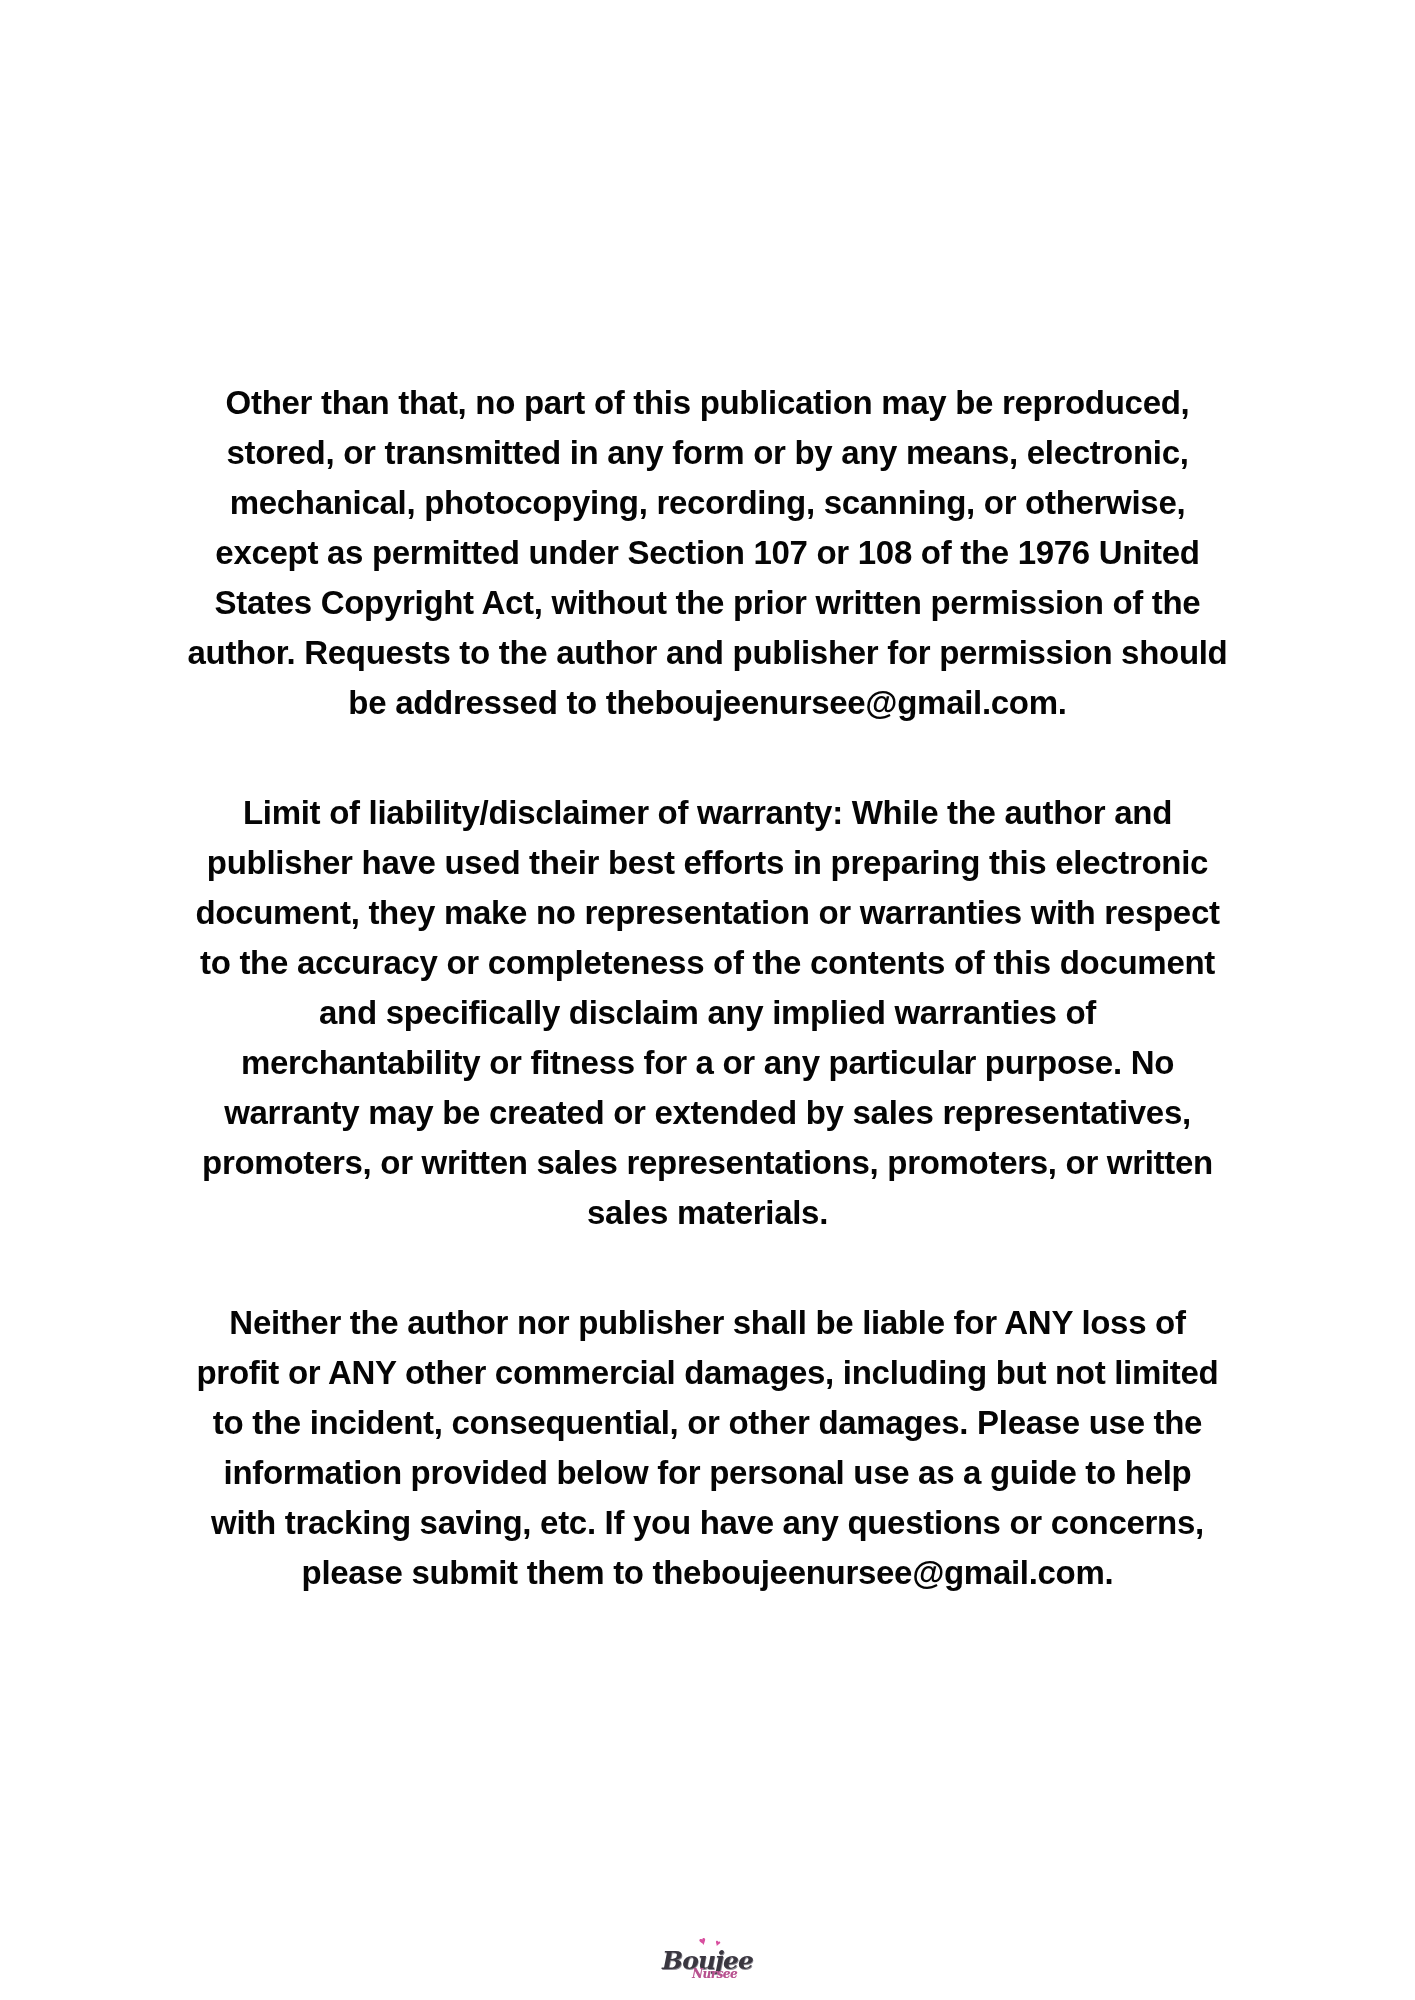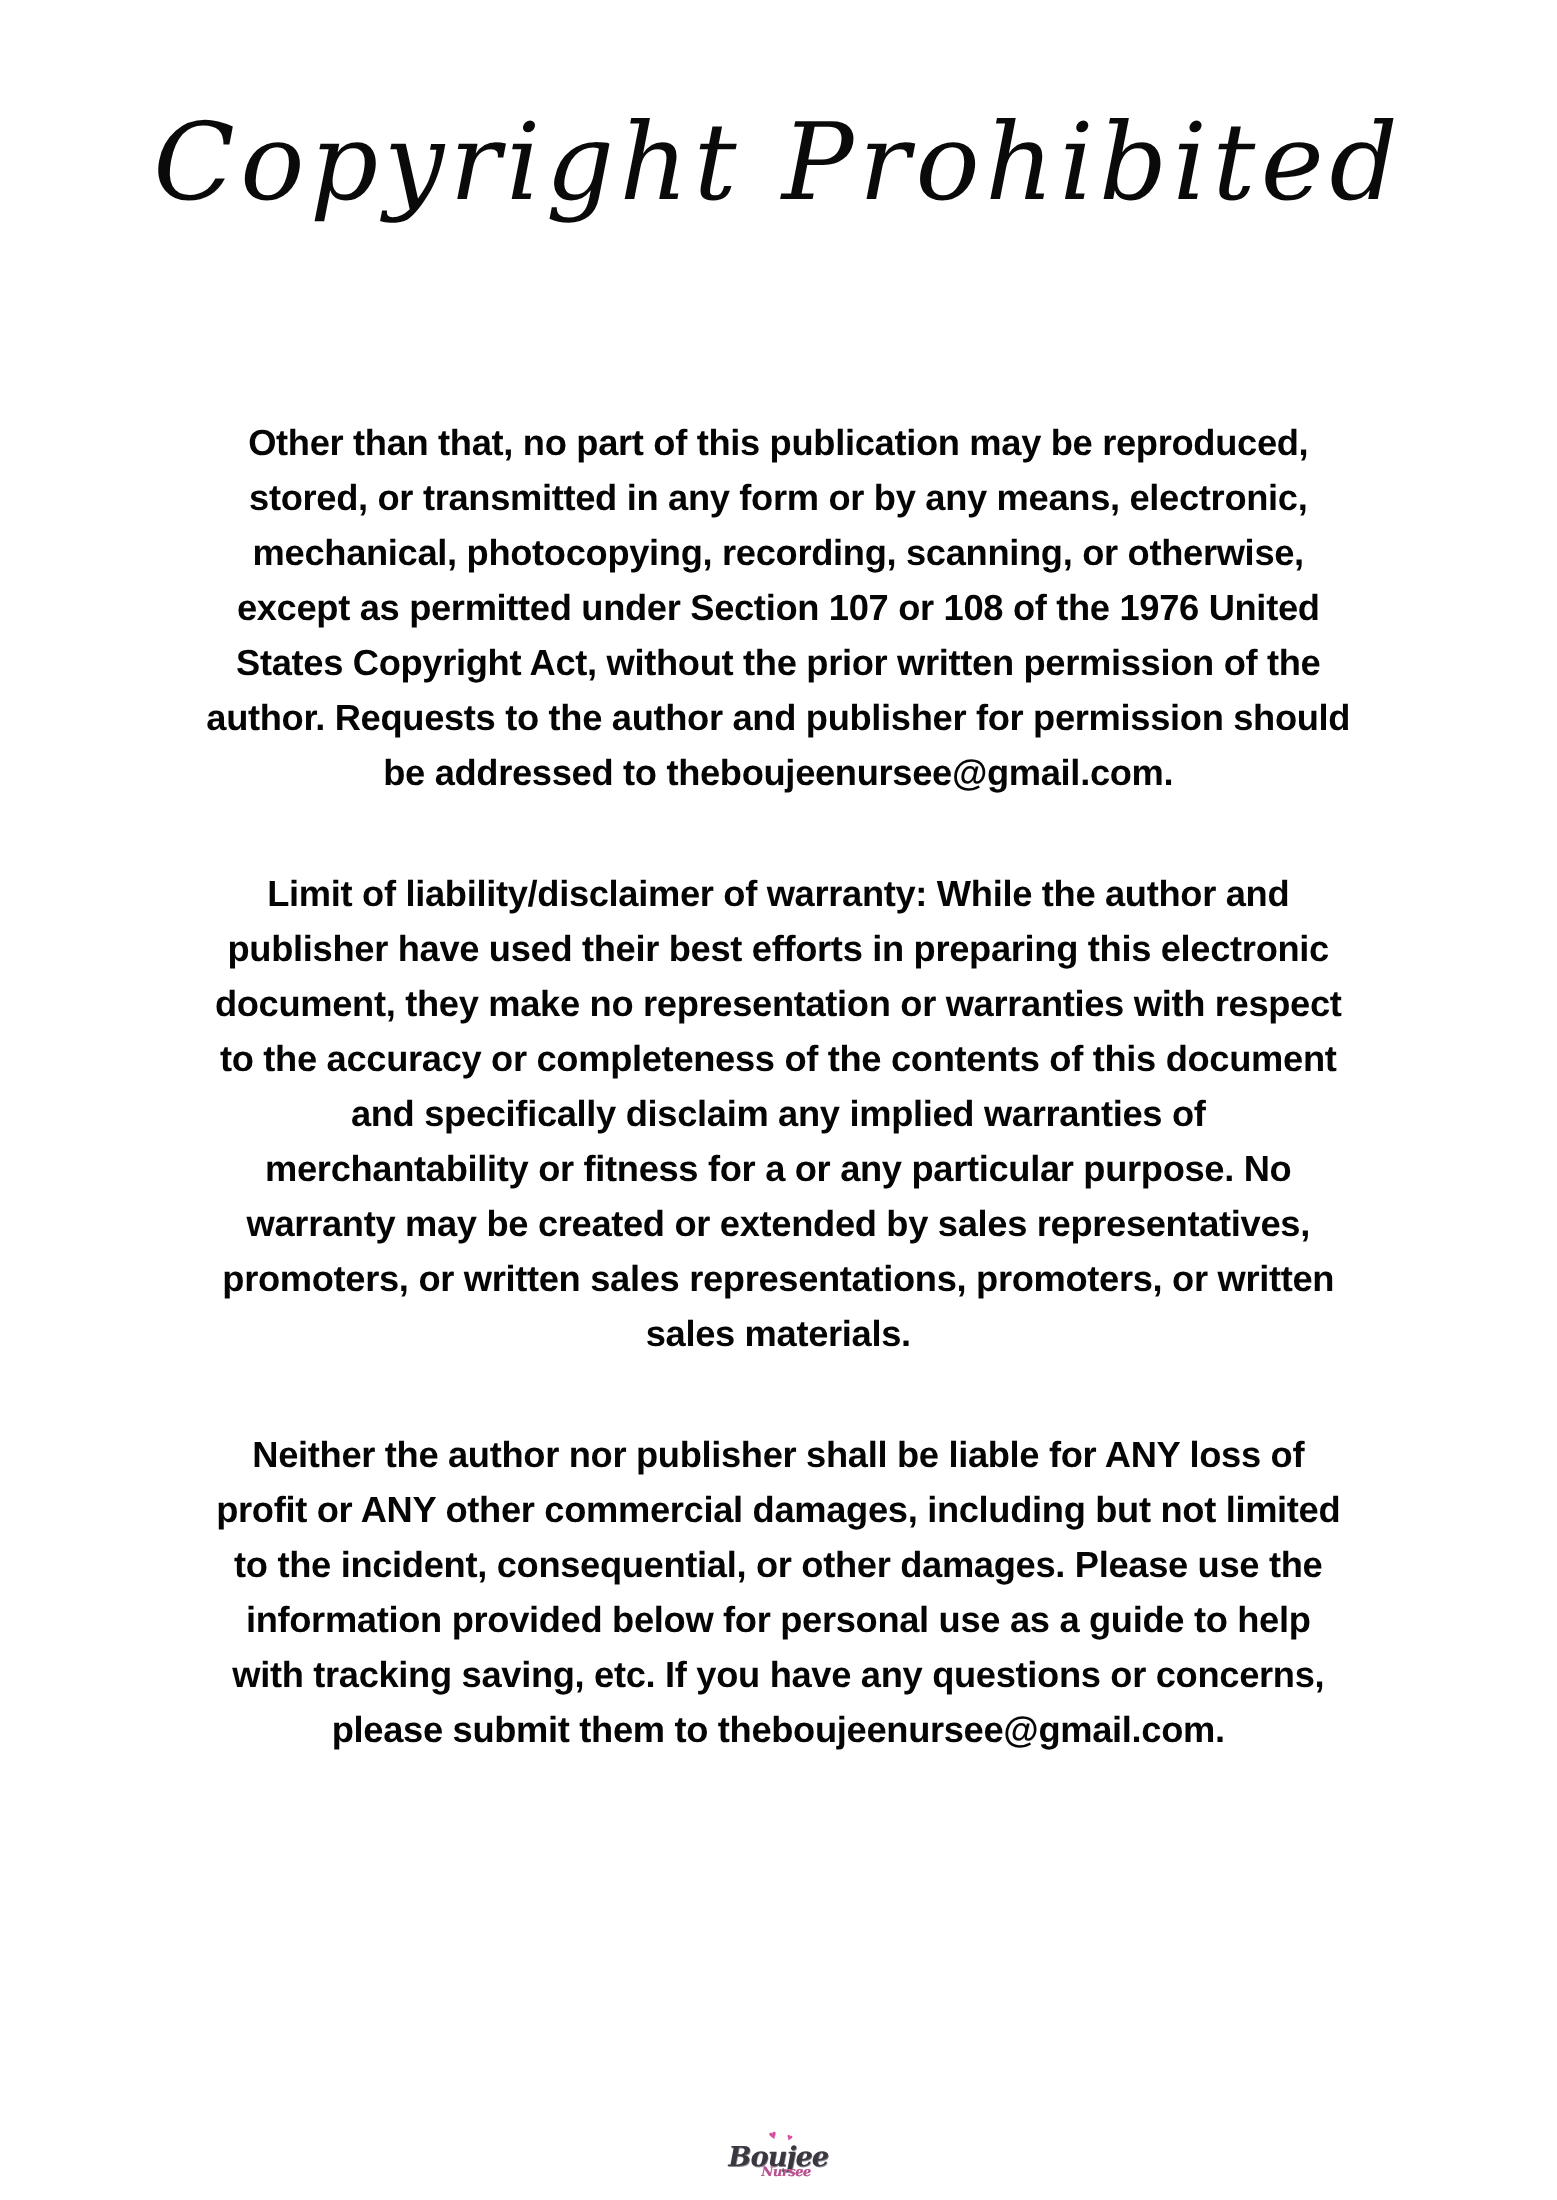--- a/index.html
+++ b/index.html
@@ -104,21 +104,20 @@
     left: 62px;
     font-size: 9px;
     transform: rotate(20deg);
   }
 </style>
 </head>
 <body>
 
 <div class="page">
 
-  <div class="title">Copyright Prohibited</div>
 
   <div class="content">
 
     <p class="para para-reproduction">Other than that, no part of this publication may be reproduced,
 stored, or transmitted in any form or by any means, electronic,
 mechanical, photocopying, recording, scanning, or otherwise,
 except as permitted under Section 107 or 108 of the 1976 United
 States Copyright Act, without the prior written permission of the
 author. Requests to the author and publisher for permission should
 be addressed to theboujeenursee@gmail.com.</p>

